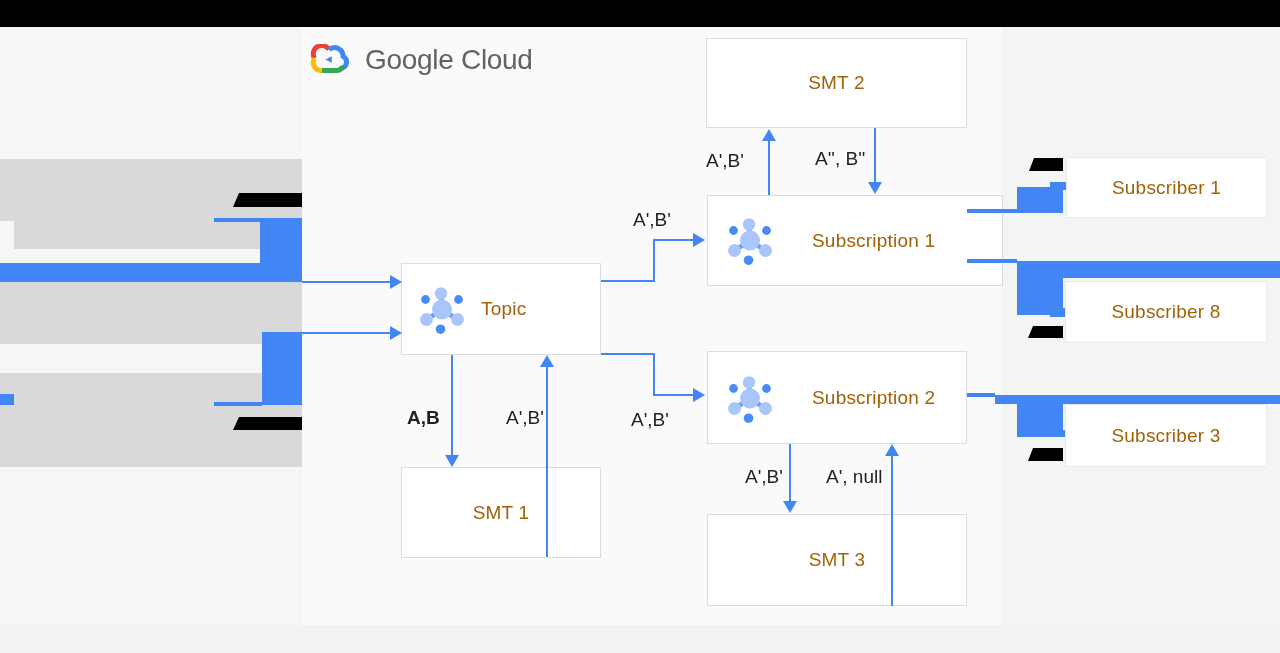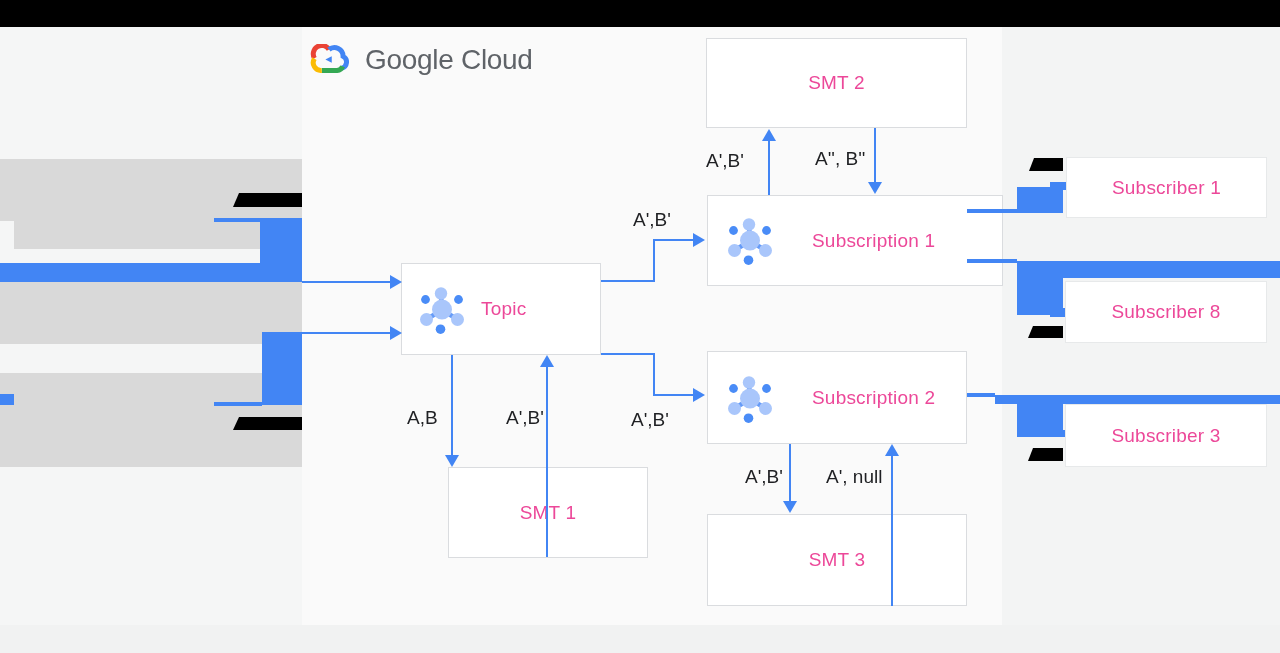--- a/index.html
+++ b/index.html
@@ -14,21 +14,21 @@
   .left-panel{left:0;top:27px;width:302px;height:598px;background:#f5f6f6;}
   .main-area{left:302px;top:27px;width:700px;height:598px;background:#fafafa;}
   .right-panel{left:1002px;top:27px;width:278px;height:598px;background:#f3f4f4;}
   .bottom-strip{left:0;top:625px;width:1280px;height:28px;background:#f1f2f2;}
   .gray-band{left:0;top:159px;width:302px;height:308px;background:#d9d9d9;}
   .light-strip{background:#f5f6f6;}
   
   .node{
     background:#fff;border:1px solid #dadcdf;box-sizing:border-box;
     display:flex;align-items:center;justify-content:center;
-    font-size:19px;color:#ec4899;letter-spacing:0.2px;
+    font-size:19px;color:#a16207;letter-spacing:0.2px;
   }
   .node.noborder{border:none;}
   .node.lightborder{border:1px solid #e7e9ea;}
   .node.iconbox{justify-content:flex-start;}
   .iconbox .nodelabel{position:absolute;}
   
   .blue{background:#4285f4;}
   .ah{width:0;height:0;}
   .ah.right{border-top:7px solid transparent;border-bottom:7px solid transparent;border-left:12px solid #4285f4;}
   .ah.up{border-left:7px solid transparent;border-right:7px solid transparent;border-bottom:12px solid #4285f4;}
@@ -98,21 +98,21 @@
       <path d="M6,15 A9,9 0 0 1 22,5.5" fill="none" stroke="#ea4335" stroke-width="5.5"></path>
       <path d="M22,5.5 A9.5,9.5 0 0 1 37.5,13 A7,7 0 0 1 36,26" fill="none" stroke="#4285f4" stroke-width="5.5"></path>
       <path d="M37,24 A7,7 0 0 1 31,28.5 L14,28.5" fill="none" stroke="#34a853" stroke-width="5.5"></path>
       <path d="M14,28.5 A8.5,8.5 0 0 1 6,15.5" fill="none" stroke="#fbbc04" stroke-width="5.5"></path>
       <circle cx="21" cy="16" r="6.5" fill="#fafafa"></circle>
       <path d="M25,13 L25,20 L18,16.5 Z" fill="#4285f4"></path>
     </svg>
     <span class="logo-text" style="margin-left:16px;">Google Cloud</span>
   </div>
 
-  <div class="abs node" style="left:401px;top:467px;width:200px;height:91px;margin-left:47px;">
+  <div class="abs node" style="left:401px;top:467px;width:200px;height:91px;">
     <span>SMT 1</span>
   </div>
 
   <div class="abs node" style="left:706px;top:38px;width:261px;height:90px;">
     <span>SMT 2</span>
   </div>
 
   <div class="abs node iconbox" style="left:707px;top:195px;width:296px;height:91px;">
     <svg class="abs" style="left:18px;top:21px;" width="48" height="48" viewBox="0 0 48 48">
         <use href="#pubsub-icon"></use>
@@ -188,20 +188,20 @@
   <div class="abs ah down" style="left:868px;top:182px;"></div>
 
   <div class="abs vline" style="left:789px;top:444px;height:58px;"></div>
   <div class="abs ah down" style="left:783px;top:501px;"></div>
 
   <div class="abs vline" style="left:891px;top:455px;height:151px;"></div>
   <div class="abs ah up" style="left:885px;top:444px;"></div>
 
   <div class="abs edge-label" style="left:633px;top:209px;">A',B'</div>
   <div class="abs edge-label" style="left:631px;top:409px;">A',B'</div>
-  <div class="abs edge-label" style="left:407px;top:407px;">A,B</div>
+  <div class="abs edge-label" style="left:407px;top:407px;font-weight:bold;">A,B</div>
   <div class="abs edge-label" style="left:506px;top:407px;">A',B'</div>
   <div class="abs edge-label" style="left:706px;top:150px;">A',B'</div>
   <div class="abs edge-label" style="left:815px;top:148px;">A'', B''</div>
   <div class="abs edge-label" style="left:745px;top:466px;">A',B'</div>
   <div class="abs edge-label" style="left:826px;top:466px;">A', null</div>
 
 </div>
 
 </body></html>

